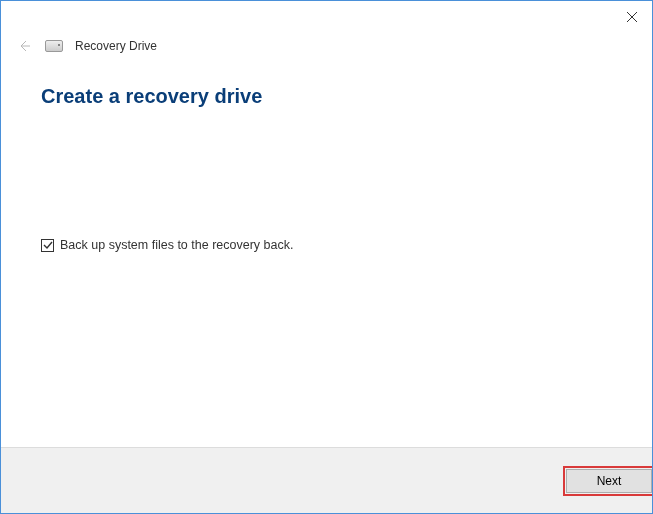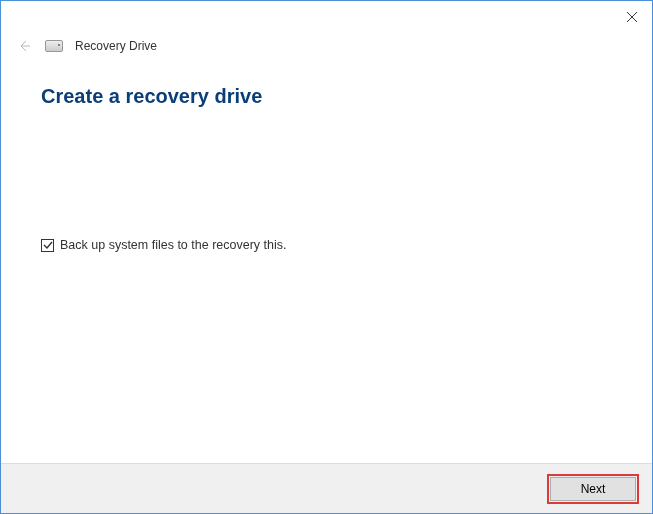--- a/index.html
+++ b/index.html
@@ -97,28 +97,27 @@
       align-items: center;
       justify-content: center;
       background: #fff;
     }
     .checkbox svg { width: 10px; height: 10px; }
     .footer {
       position: absolute;
       bottom: 0;
       left: 0;
       right: 0;
-      height: 50px;
+      height: 66px;
       background: #f0f0f0;
       border-top: 1px solid #dcdcdc;
       display: flex;
       justify-content: flex-end;
       align-items: center;
       gap: 8px;
-      padding-right: 16px;
     }
     .btn {
       min-width: 86px;
       height: 24px;
       font-size: 12px;
       background: #e1e1e1;
       border: 1px solid #adadad;
       cursor: pointer;
       display: flex;
       align-items: center;
@@ -155,19 +154,19 @@
 
 <div class="content">
   <h1 class="heading">Create a recovery drive</h1>
 
   <div class="checkbox-row">
     <div class="checkbox">
       <svg viewBox="0 0 10 10">
         <path d="M1 5 L4 8 L9 2" fill="none" stroke="#333" stroke-width="1.4"></path>
       </svg>
     </div>
-    <span>Back up system files to the recovery this.</span>
+    <span>Back up system files to the recovery back.</span>
   </div>
 </div>
 
 <div class="footer">
   <button class="btn btn-highlight">Next</button>
 </div>
 
 </body></html>

